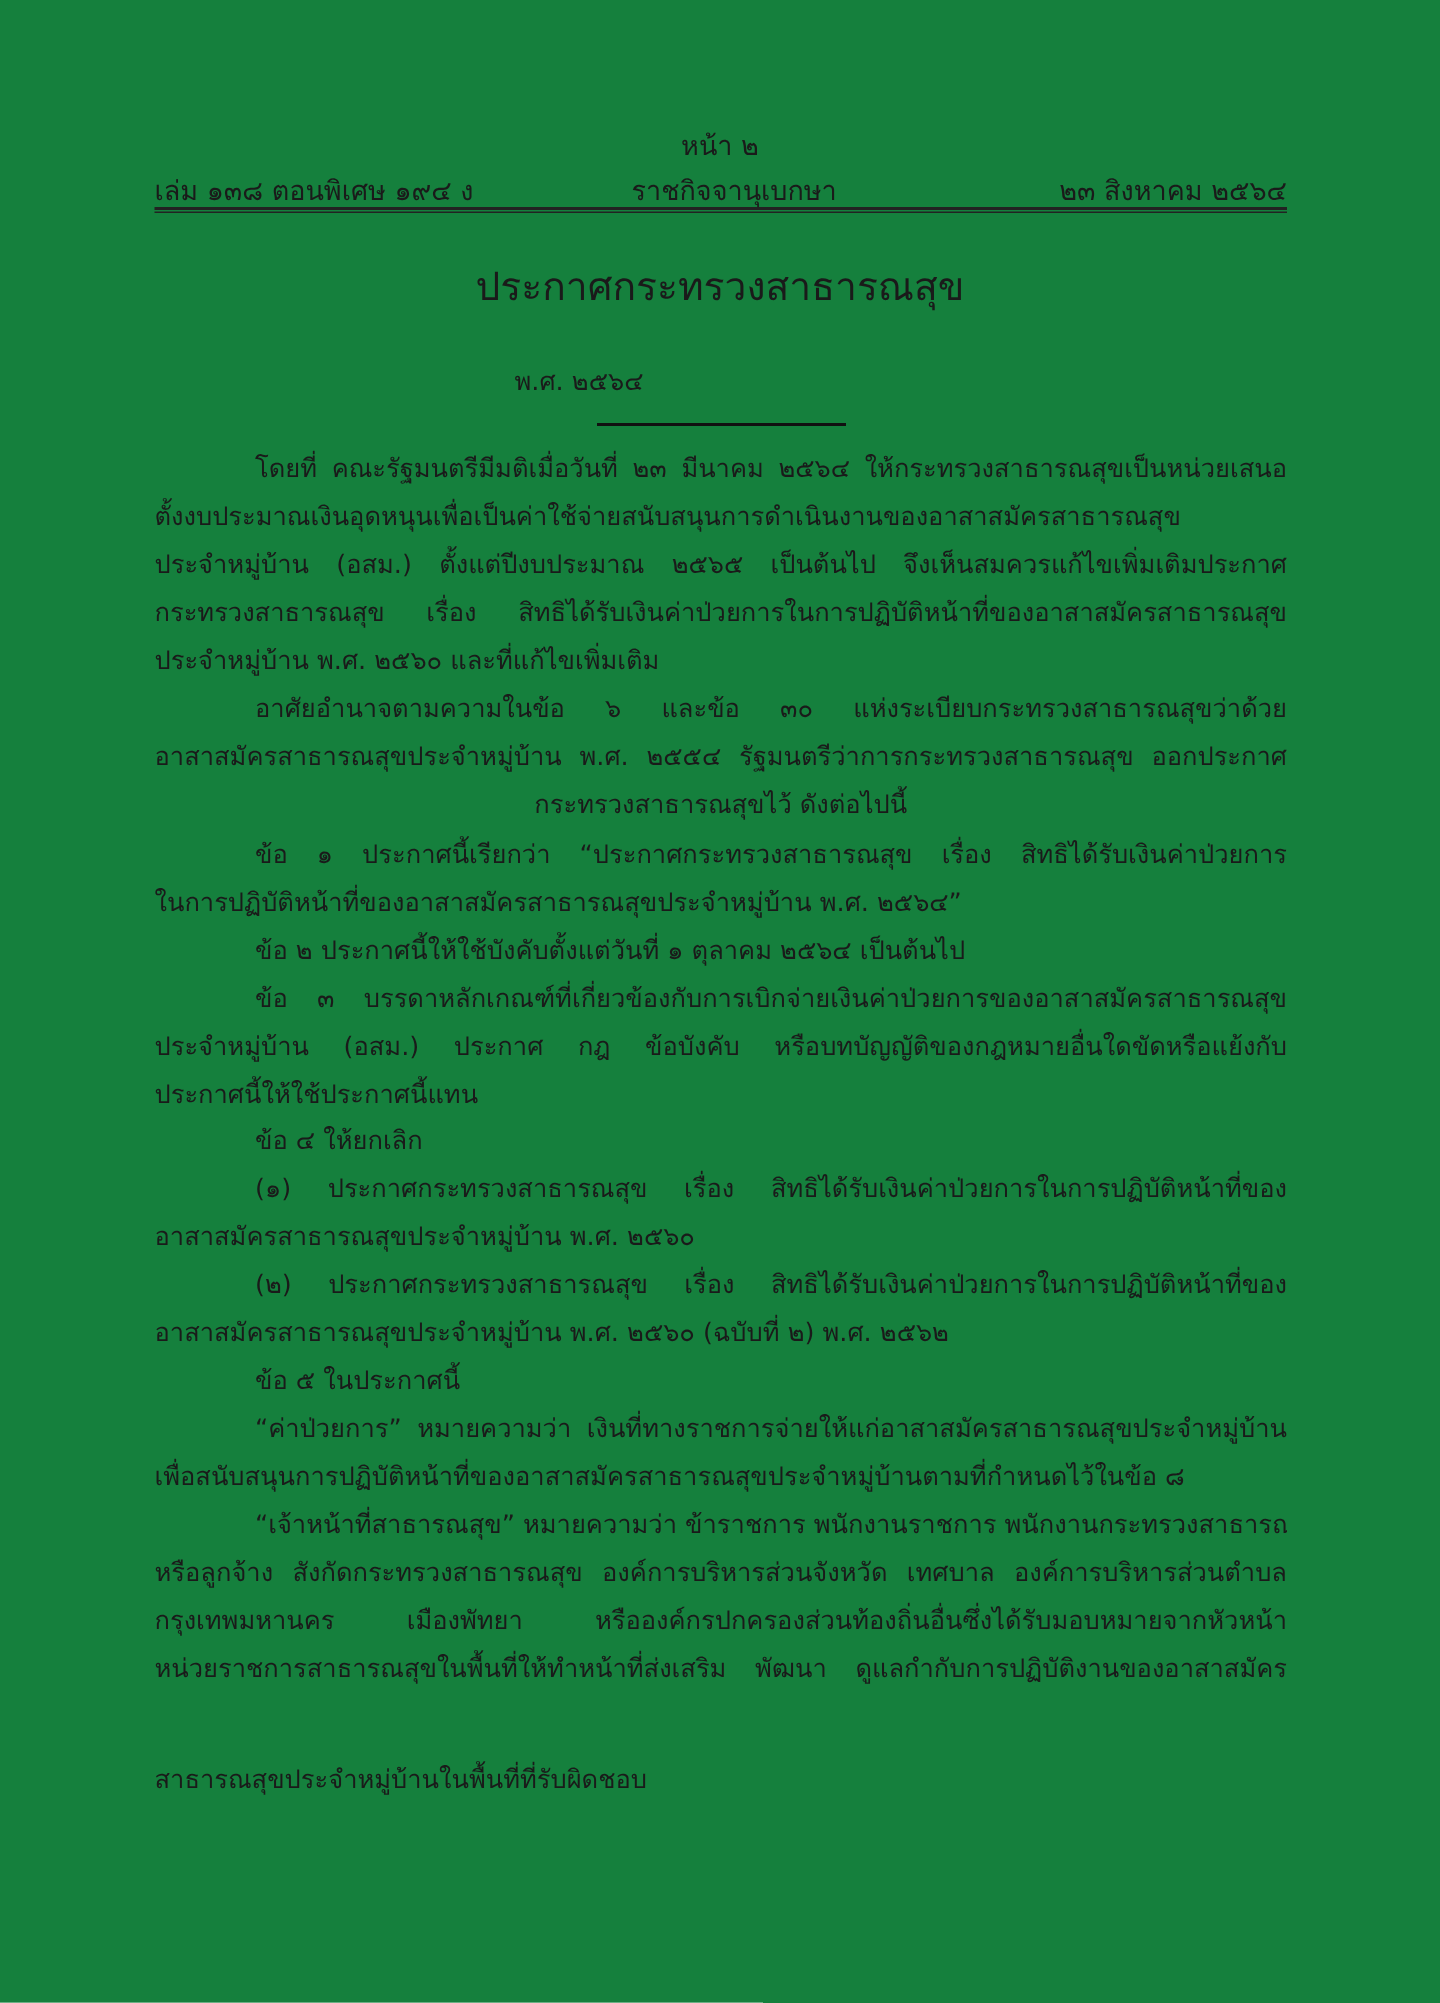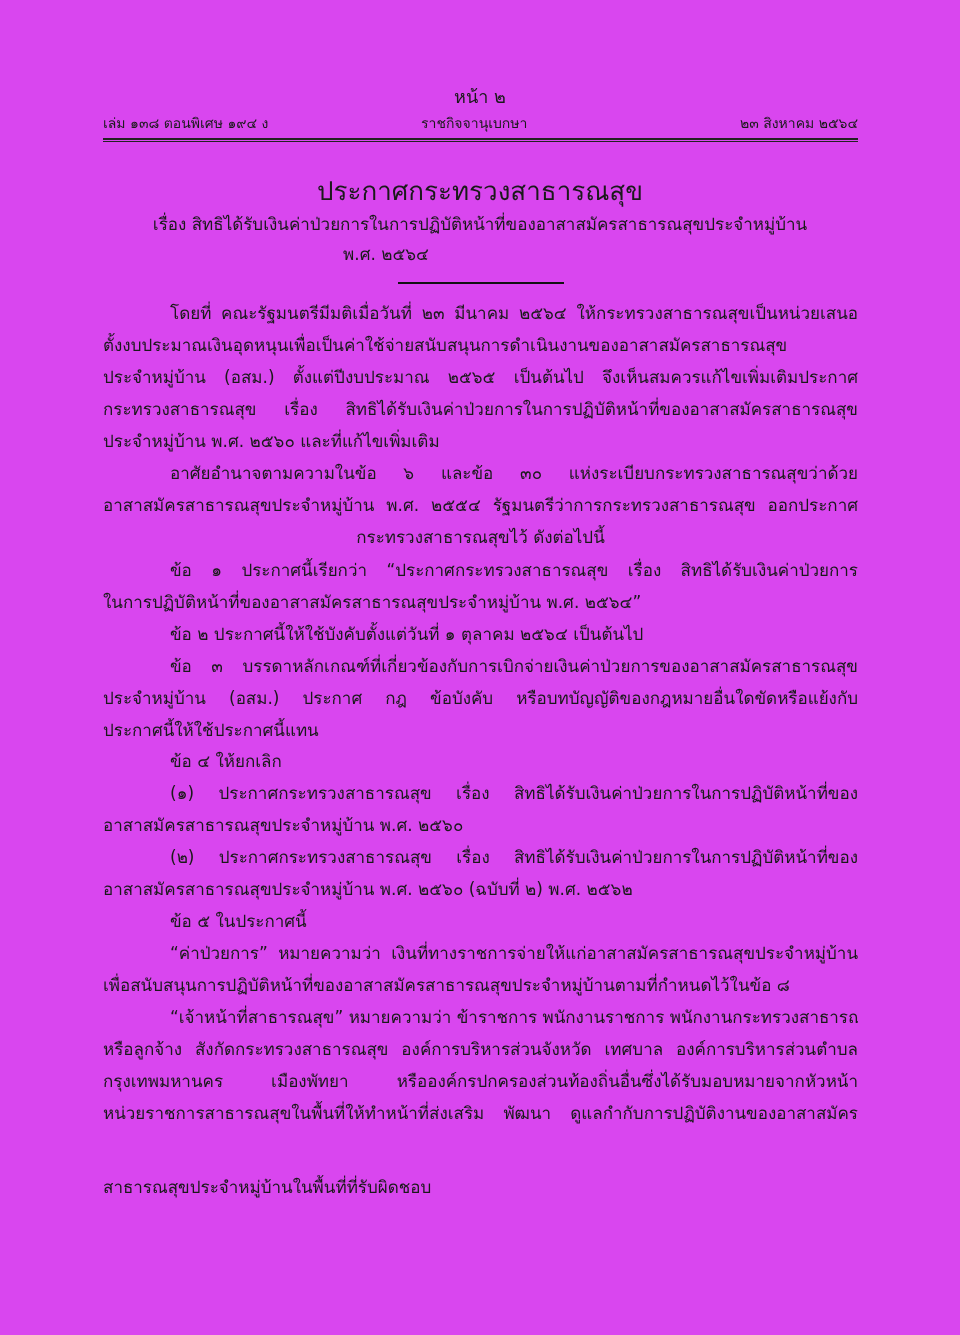--- a/index.html
+++ b/index.html
@@ -1,20 +1,20 @@
 <!DOCTYPE html>
 <html><head>
 <meta charset="utf-8">
 <style>
   html, body { margin: 0; padding: 0; background: #ffffff; }
   body { width: 960px; height: 1335px; position: relative; overflow: hidden;
          font-family: "DejaVu Sans", "Liberation Sans", sans-serif; color: #1a1a1a; }
-  .page { position: absolute; left: 0; top: 0; width: 960px; height: 1335px; background: #d946ef; }
+  .page { position: absolute; left: 0; top: 0; width: 960px; height: 1335px; background: #15803d; }
   .pagenum { position: absolute; top: 82px; left: 0; width: 960px; text-align: center; font-size: 18px; }
-  .header-row { position: absolute; top: 112px; left: 103px; width: 755px; height: 26px; font-size: 14px; }
+  .header-row { position: absolute; top: 112px; left: 103px; width: 755px; height: 26px; font-size: 18px; }
   .header-row span { position: absolute; top: 0; white-space: nowrap; }
   .h-vol { left: 0; }
   .h-gazette { left: 318px; }
   .h-date { right: 0; margin-left: 44px; }
   .header-rule { position: absolute; top: 138px; left: 103px; width: 755px; height: 0;
                  border-top: 2px solid #222; border-bottom: 1px solid #222; padding-top: 1px; }
   .title { position: absolute; top: 170px; left: 0; width: 960px; text-align: center; font-size: 26px; }
   .subject { position: absolute; top: 210px; left: 0; width: 960px; text-align: center; font-size: 17px; }
   .year { position: absolute; top: 240px; left: 0; width: 772px; text-align: center; font-size: 17px; }
   .title-rule { position: absolute; top: 282px; left: 398px; width: 166px; border-top: 2px solid #111; }
@@ -29,21 +29,20 @@
 <div class="page">
   <div class="pagenum">หน้า   ๒</div>
   <div class="header-row">
     <span class="h-vol">เล่ม   ๑๓๘   ตอนพิเศษ   ๑๙๔   ง</span>
     <span class="h-gazette">ราชกิจจานุเบกษา</span>
     <span class="h-date">๒๓   สิงหาคม   ๒๕๖๔</span>
   </div>
   <div class="header-rule"></div>
 
   <div class="title">ประกาศกระทรวงสาธารณสุข</div>
-  <div class="subject">เรื่อง  สิทธิได้รับเงินค่าป่วยการในการปฏิบัติหน้าที่ของอาสาสมัครสาธารณสุขประจำหมู่บ้าน</div>
   <div class="year">พ.ศ.  ๒๕๖๔</div>
   <div class="title-rule"></div>
 
   <div id="body">
       <div class="line indent just" style="top: 298px;">โดยที่  คณะรัฐมนตรีมีมติเมื่อวันที่  ๒๓  มีนาคม  ๒๕๖๔  ให้กระทรวงสาธารณสุขเป็นหน่วยเสนอ</div>
       <div class="line just" style="top: 330px;">ตั้งงบประมาณเงินอุดหนุนเพื่อเป็นค่าใช้จ่ายสนับสนุนการดำเนินงานของอาสาสมัครสาธารณสุข</div>
       <div class="line just" style="top: 362px;">ประจำหมู่บ้าน  (อสม.)  ตั้งแต่ปีงบประมาณ  ๒๕๖๕  เป็นต้นไป  จึงเห็นสมควรแก้ไขเพิ่มเติมประกาศ</div>
       <div class="line just" style="top: 394px;">กระทรวงสาธารณสุข  เรื่อง  สิทธิได้รับเงินค่าป่วยการในการปฏิบัติหน้าที่ของอาสาสมัครสาธารณสุข</div>
       <div class="line" style="top: 426px;">ประจำหมู่บ้าน  พ.ศ.  ๒๕๖๐  และที่แก้ไขเพิ่มเติม</div>
       <div class="line indent just" style="top: 458px;">อาศัยอำนาจตามความในข้อ  ๖  และข้อ  ๓๐  แห่งระเบียบกระทรวงสาธารณสุขว่าด้วย</div>

